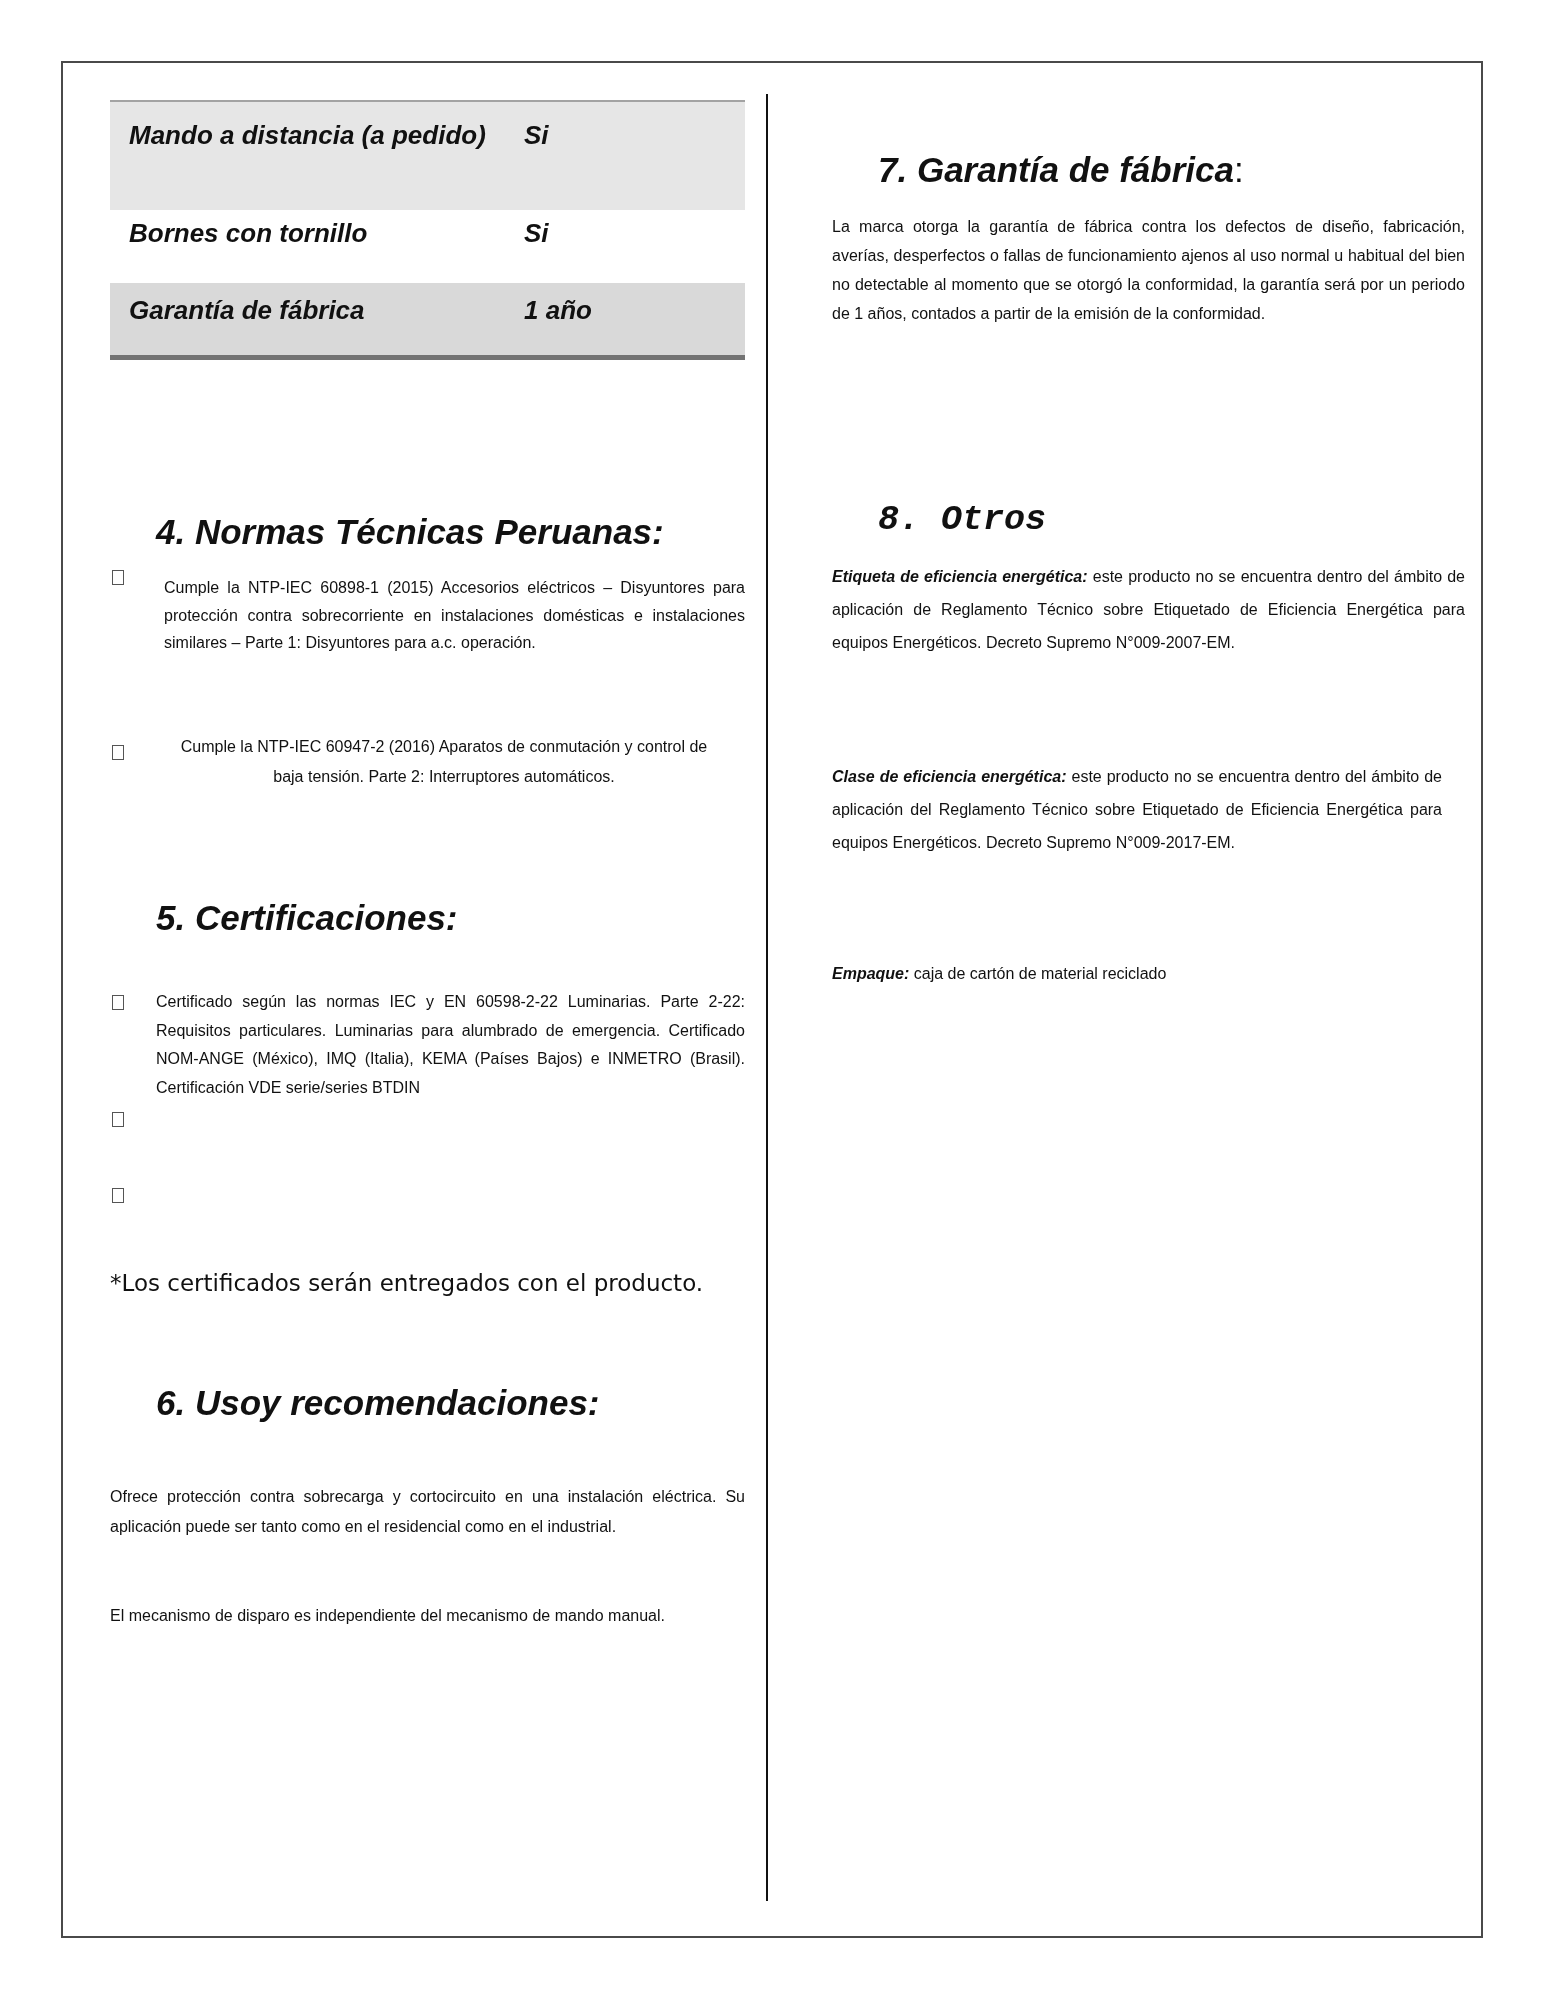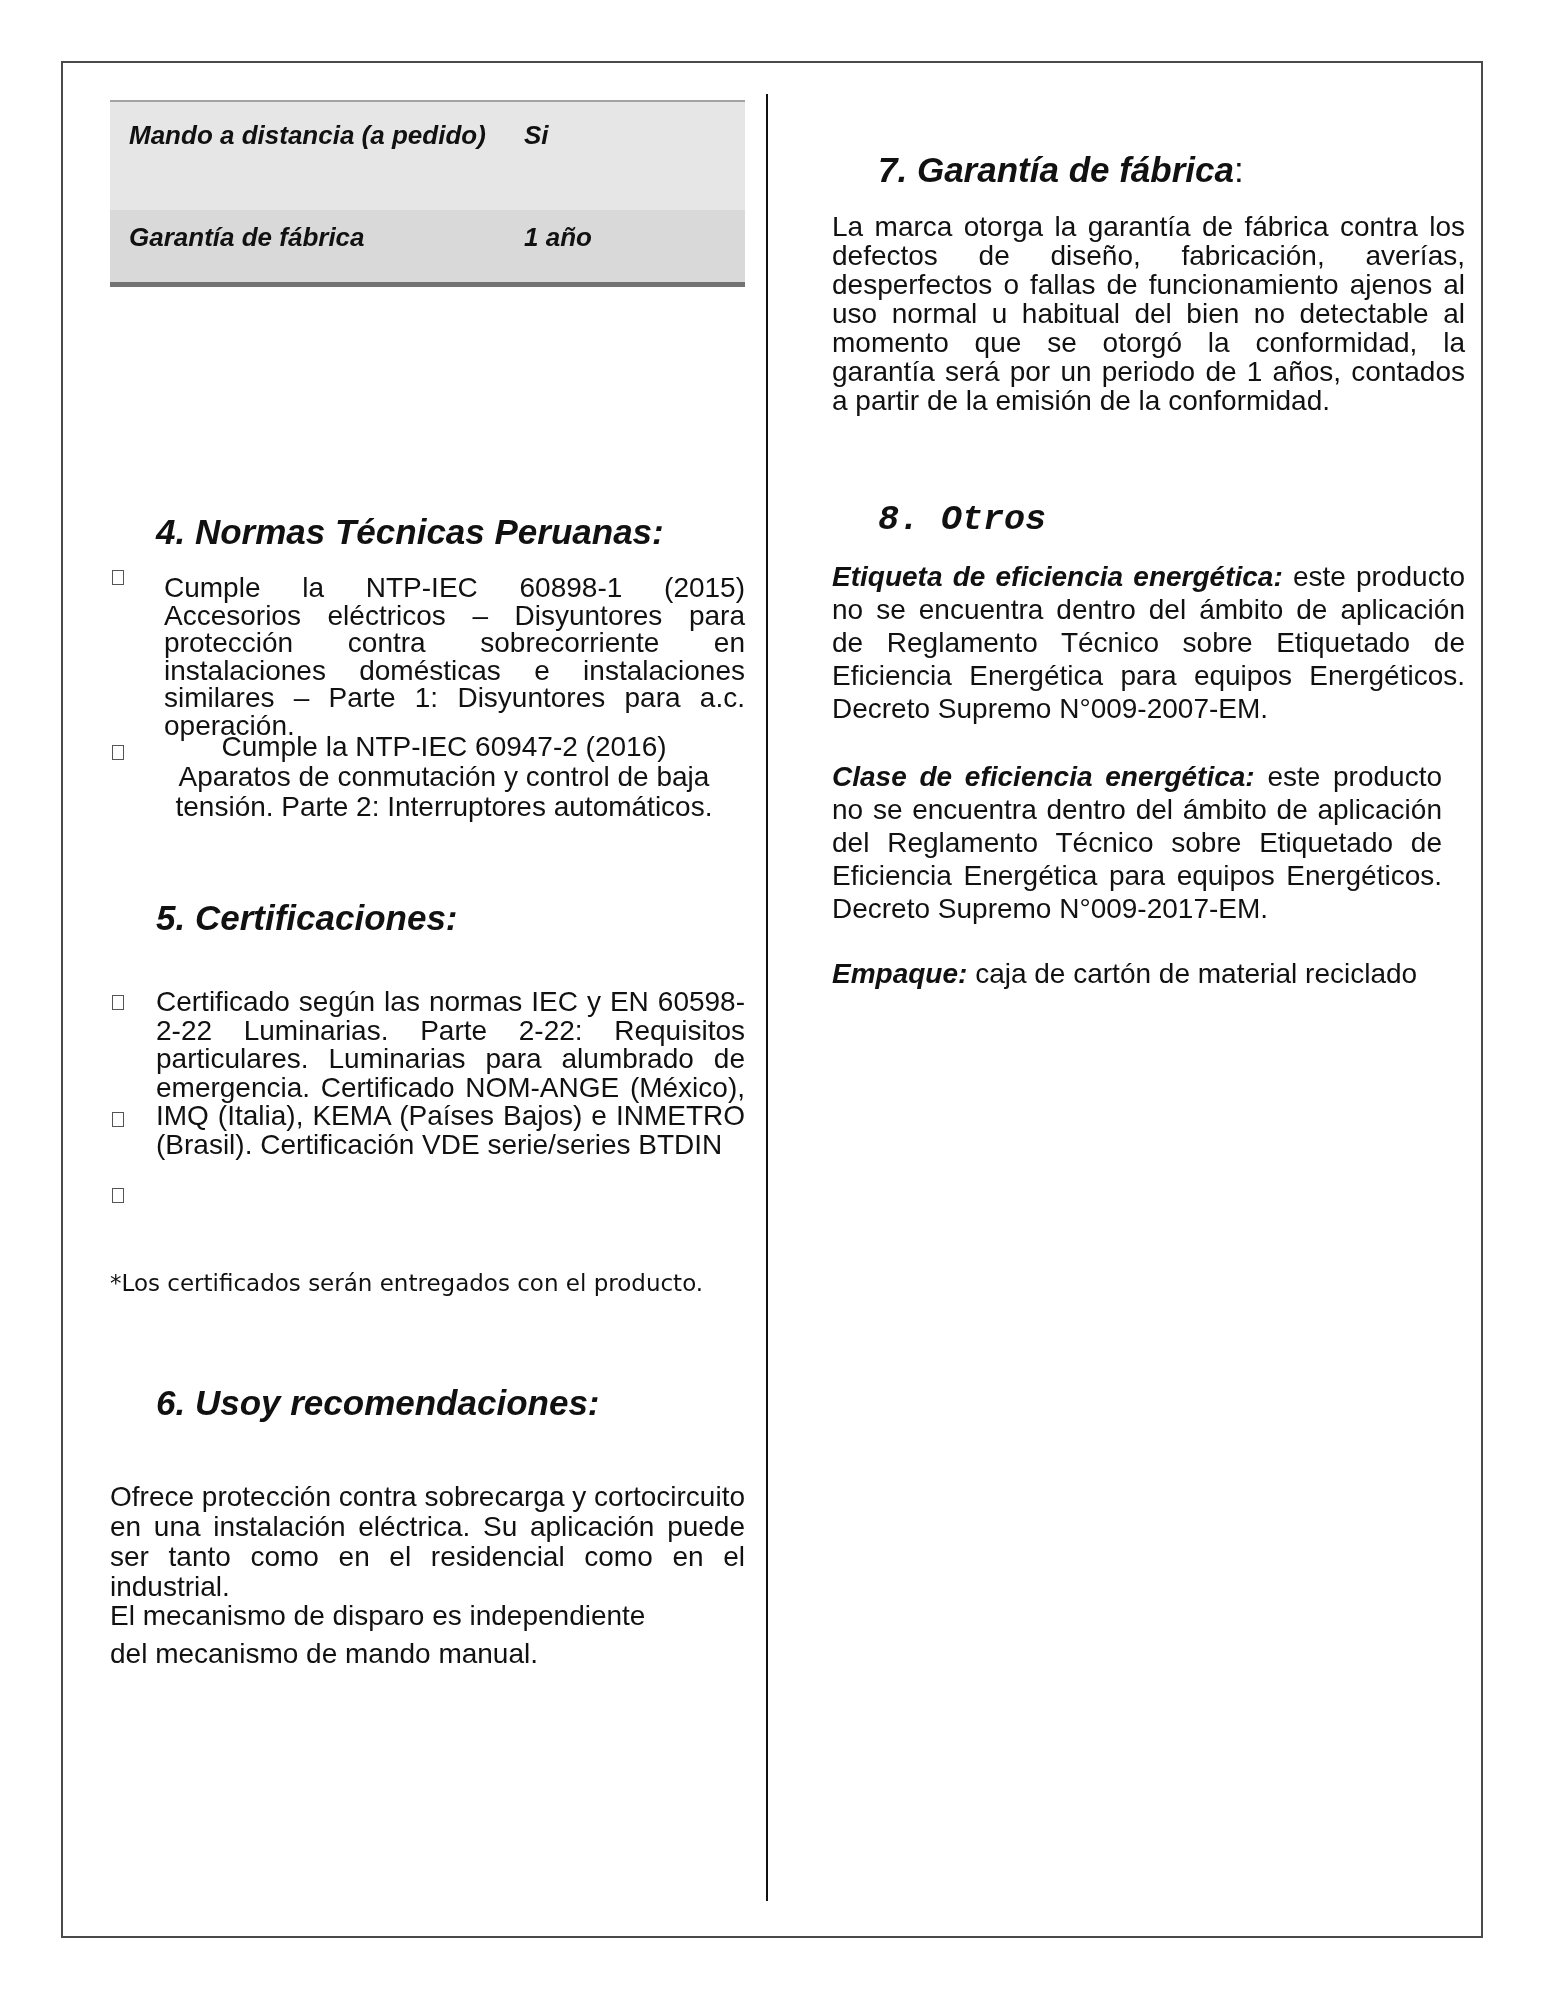--- a/index.html
+++ b/index.html
@@ -16,36 +16,40 @@
   .spec-table td.c1 { width: 395px; }
   .spec-table tr.r0 td { height: 110px; border-top: 3px solid #111; }
   .spec-table tr.r1 td { height: 109px; border-top: 2px solid #a3a3a3; background: #e6e6e6; padding-top: 14px; line-height: 38px; }
   .spec-table tr.r2 td { height: 73px; padding-top: 6px; }
   .spec-table tr.r3 td { height: 74px; background: #d9d9d9; border-bottom: 5px solid #737373; }
 
   .heading { position: absolute; font-weight: bold; font-style: italic; font-size: 35px; line-height: 32px; margin: 0; white-space: nowrap; }
   .heading .plain { font-weight: normal; font-style: normal; }
 
   .bullet { position: absolute; width: 12px; height: 15px; border: 1.5px solid #555; box-sizing: border-box; }
-  .body-text { position: absolute; font-size: 28px; line-height: 27.5px; text-align: justify; margin: 0; }
+  .body-text { position: absolute; font-size: 16px; line-height: 27.5px; text-align: justify; margin: 0; }
   .body-text.left { width: 586px; }
   .body-text.right { left: 832px; width: 633px; }
   .lead { font-weight: bold; font-style: italic; }
   .footnote { position: absolute; left: 110px; font-family: "DejaVu Sans", sans-serif; font-size: 23px; line-height: 24px; margin: 0; }
 </style>
 </head>
 <body>
 
 <div class="page-border"></div>
 <div class="col-divider"></div>
 
 <table class="spec-table">
   <tbody>
   <tr class="r1">
     <td class="c1">Mando a distancia (a pedido)</td>
+    <td>Si</td>
+  </tr>
+  <tr class="r2">
+    <td class="c1">Bornes con tornillo</td>
     <td>Si</td>
   </tr>
   <tr class="r3">
     <td class="c1">Garantía de fábrica</td>
     <td>1 año</td>
   </tr>
 </tbody>
   </table>
 
 <h2 class="heading" style="left:156px; top:516px;">4. Normas Técnicas Peruanas:</h2>

